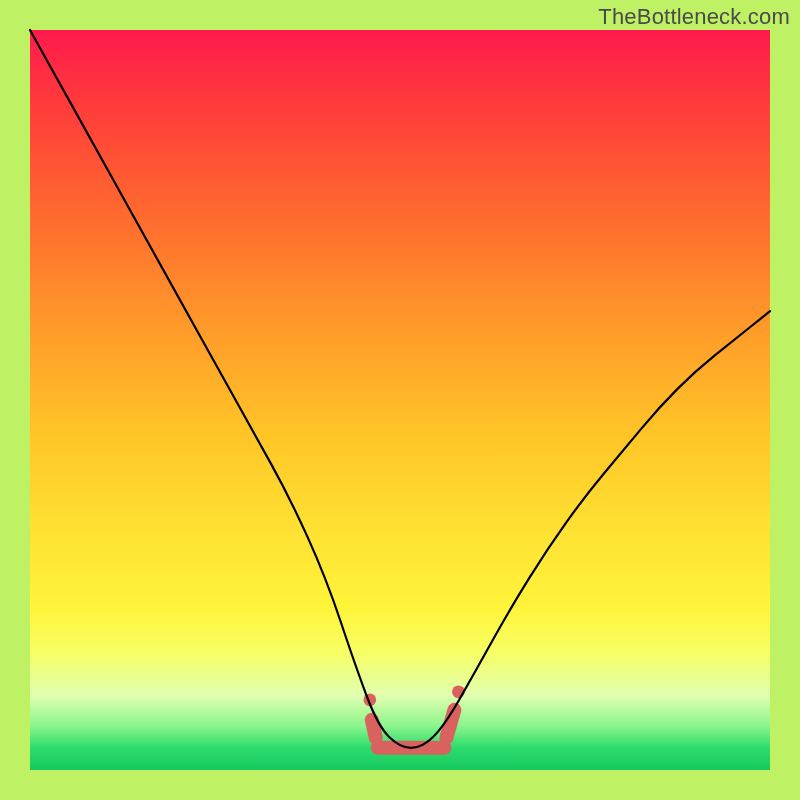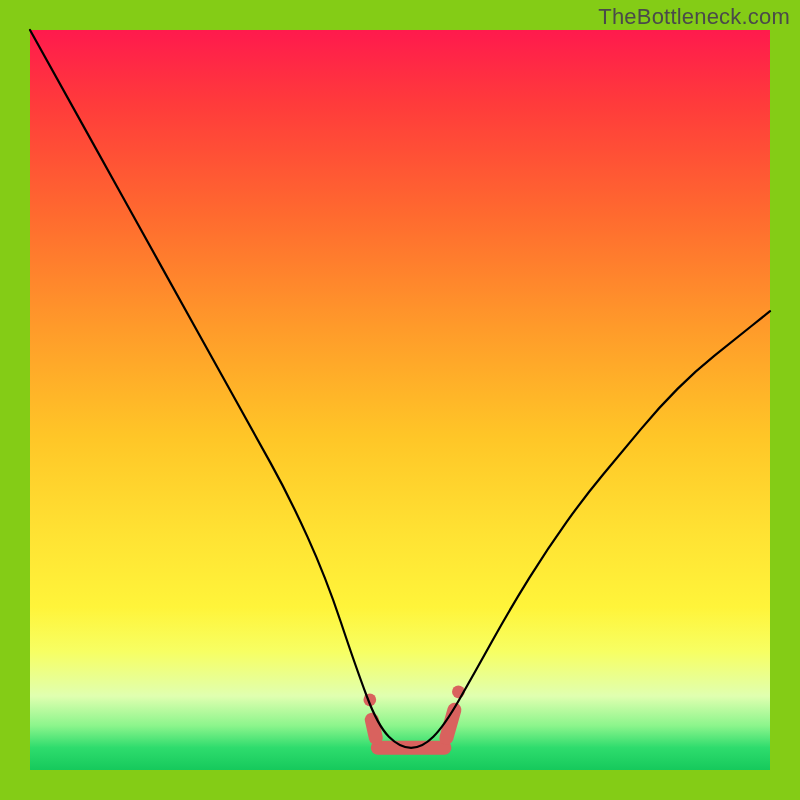--- a/index.html
+++ b/index.html
@@ -10,21 +10,21 @@
     background: #000;
     overflow: hidden;
     font-family: Arial, Helvetica, sans-serif;
   }
   .frame {
     position: absolute;
     top: 0;
     left: 0;
     width: 800px;
     height: 800px;
-    background: #84cc16;
+    background: #bef264;
     text-decoration: underline;
   }
   .plot {
     position: absolute;
     top: 30px;
     left: 30px;
     width: 740px;
     height: 740px;
     
     background: linear-gradient(

